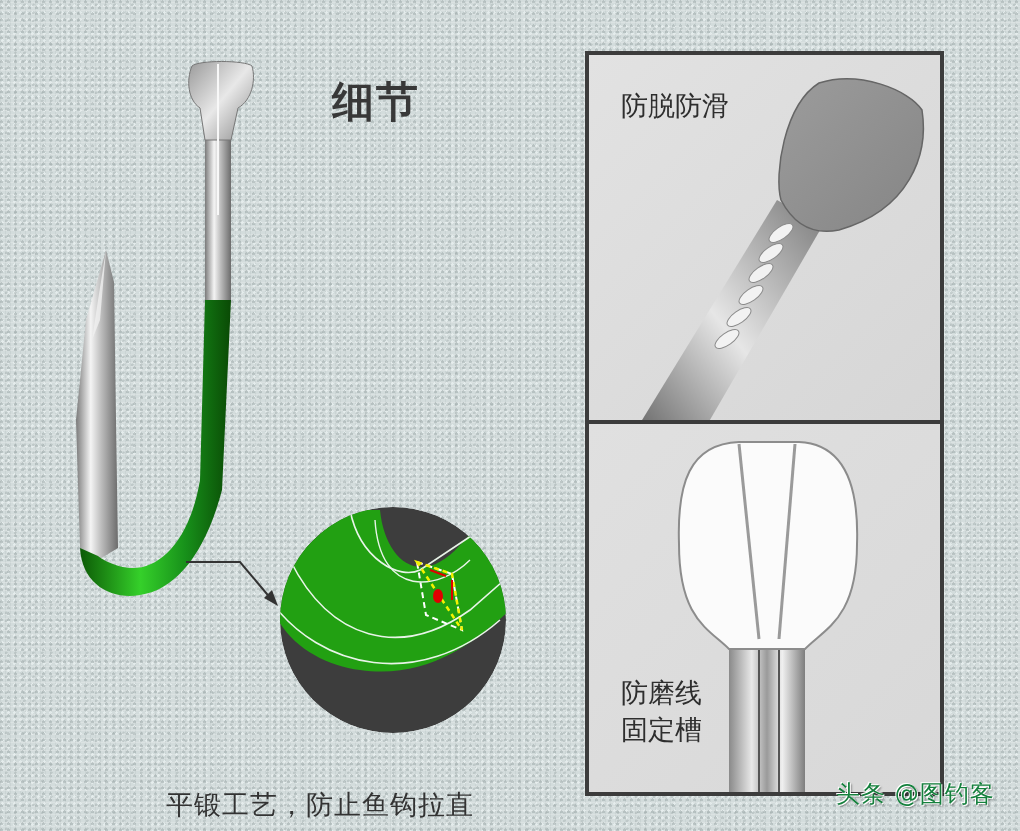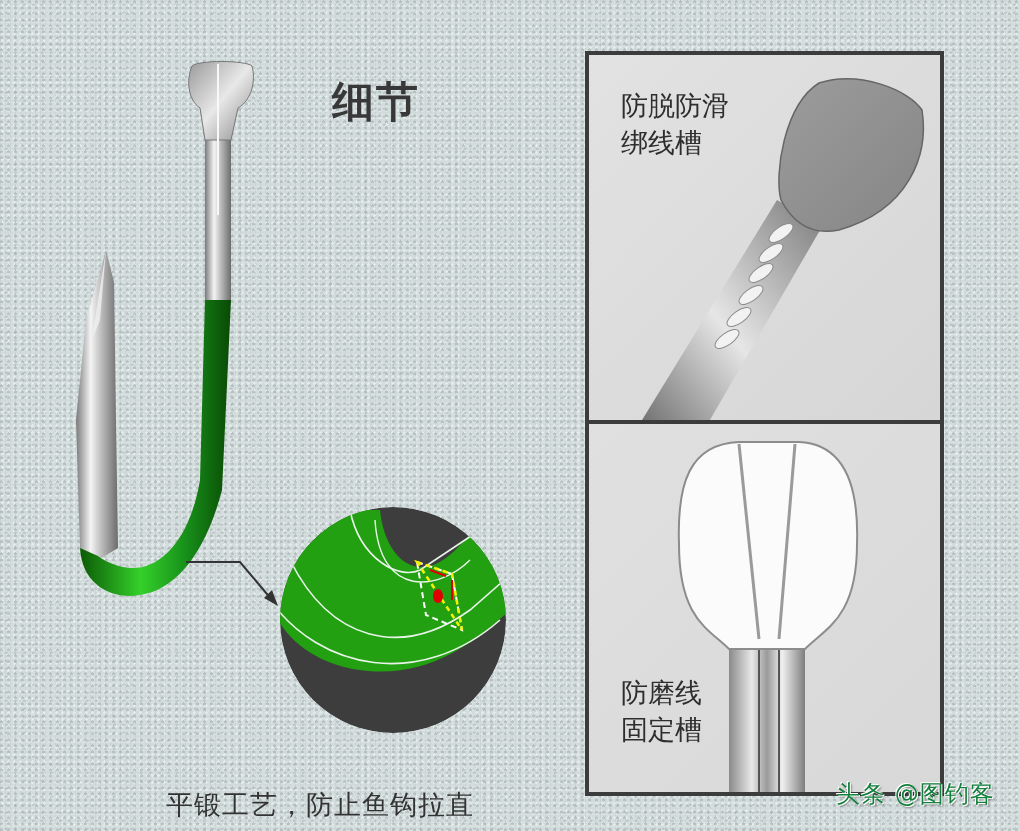--- a/index.html
+++ b/index.html
@@ -132,21 +132,20 @@
       <ellipse cx="182" cy="198" rx="14" ry="6" transform="rotate(-35 182 198)"></ellipse>
       <ellipse cx="172" cy="218" rx="14" ry="6" transform="rotate(-35 172 218)"></ellipse>
       <ellipse cx="162" cy="240" rx="14" ry="6" transform="rotate(-35 162 240)"></ellipse>
       <ellipse cx="150" cy="262" rx="14" ry="6" transform="rotate(-35 150 262)"></ellipse>
       <ellipse cx="138" cy="284" rx="14" ry="6" transform="rotate(-35 138 284)"></ellipse>
     </g>
     <path d="M192 145 C185 120 195 50 230 28 C270 15 320 35 333 55 C340 100 320 155 250 175 C225 180 205 170 192 145 Z" fill="url(#padG)" stroke="#666" stroke-width="1.5"></path>
   </svg>
   <div class="panel-label">
     <div>防脱防滑</div>
-    <div>绑线槽</div>
   </div>
 </div>
 
 <div class="panel panel-bottom">
   <svg width="351" height="368" viewBox="0 0 351 368">
     <defs>
       <linearGradient id="stemG" x1="0" x2="1">
         <stop offset="0" stop-color="#8a8a8a"></stop>
         <stop offset="0.3" stop-color="#e8e8e8"></stop>
         <stop offset="0.5" stop-color="#9a9a9a"></stop>

